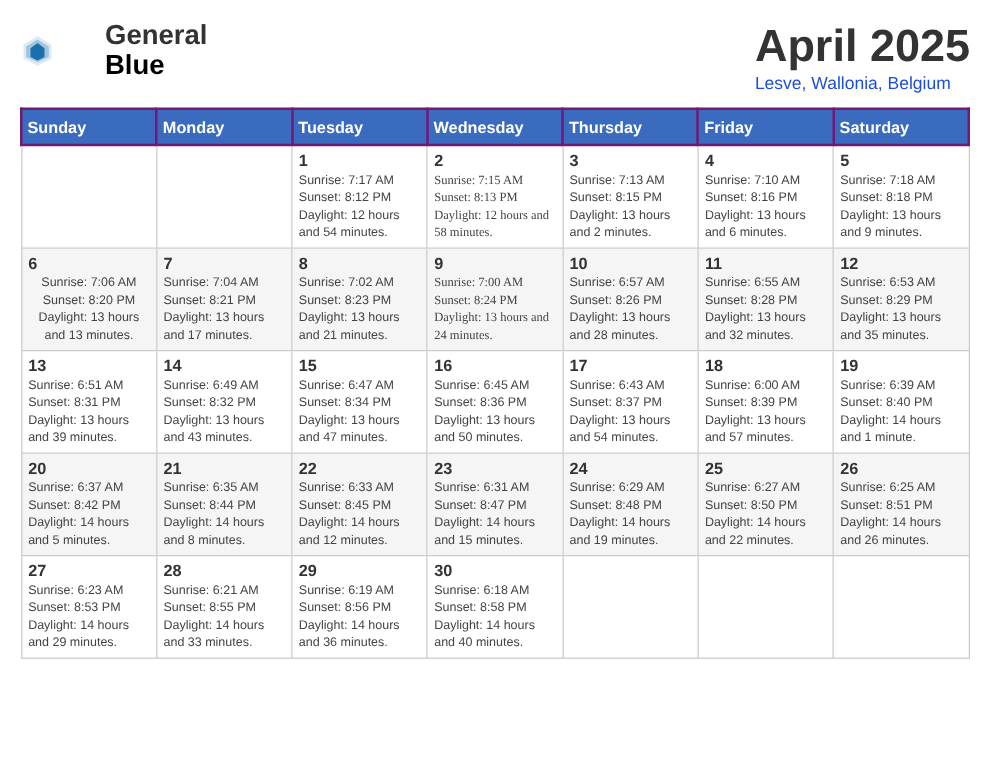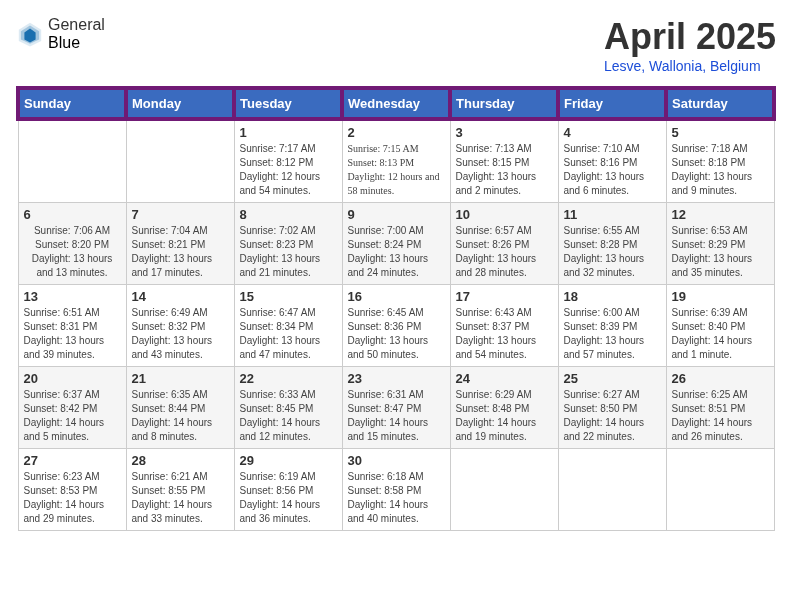--- a/index.html
+++ b/index.html
@@ -14,24 +14,25 @@
       display: flex;
       justify-content: space-between;
       align-items: flex-start;
       margin-bottom: 12px;
     }
     .logo {
       display: flex;
       align-items: center;
     }
     .logo-text {
-      font-size: 16px;
-      font-weight: normal;
+      font-size: 22px;
+      font-weight: bold;
       color: #333;
       line-height: 1.1;
+      margin-left: 36px;
     }
     .logo-text .general { display: block; }
     .logo-text .blue { display: block; color: #000000; }
     .logo-icon {
       width: 28px;
       height: 28px;
       margin-right: 4px;
     }
     .title-area {
     }
@@ -49,21 +50,21 @@
       border-collapse: collapse;
       font-size: 10.5px;
     }
     .calendar thead tr th {
       background-color: #3a6bbf;
       color: #fff;
       padding: 6px 4px;
       text-align: left;
       font-size: 13px;
       font-weight: bold;
-      border: 4px solid #701a75;
+      border: 2px solid #701a75;
     }
     .calendar tbody tr td {
       border: 1px solid #ccc;
       vertical-align: top;
       padding: 4px 5px;
       width: 107px;
       min-height: 70px;
       background: #fff;
     }
     .calendar tbody tr:nth-child(even) td {
@@ -169,21 +170,21 @@
 Daylight: 13 hours and 17 minutes.</div>
         </td>
         <td>
           <div class="day-number">8</div>
           <div class="day-info" style="white-space: pre-line;">Sunrise: 7:02 AM
 Sunset: 8:23 PM
 Daylight: 13 hours and 21 minutes.</div>
         </td>
         <td>
           <div class="day-number">9</div>
-          <div class="day-info" style="white-space: pre-line;">Sunrise: 7:00 AM
+          <div class="day-info" style="white-space: pre-line; font-family: Liberation Serif, serif;">Sunrise: 7:00 AM
 Sunset: 8:24 PM
 Daylight: 13 hours and 24 minutes.</div>
         </td>
         <td>
           <div class="day-number">10</div>
           <div class="day-info" style="white-space: pre-line;">Sunrise: 6:57 AM
 Sunset: 8:26 PM
 Daylight: 13 hours and 28 minutes.</div>
         </td>
         <td>

